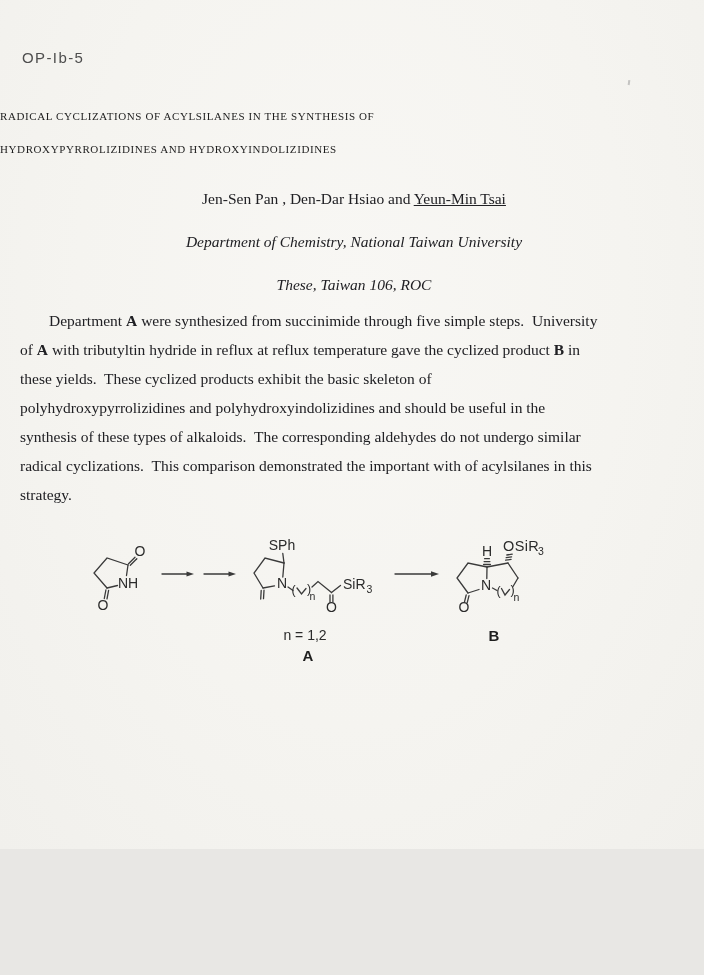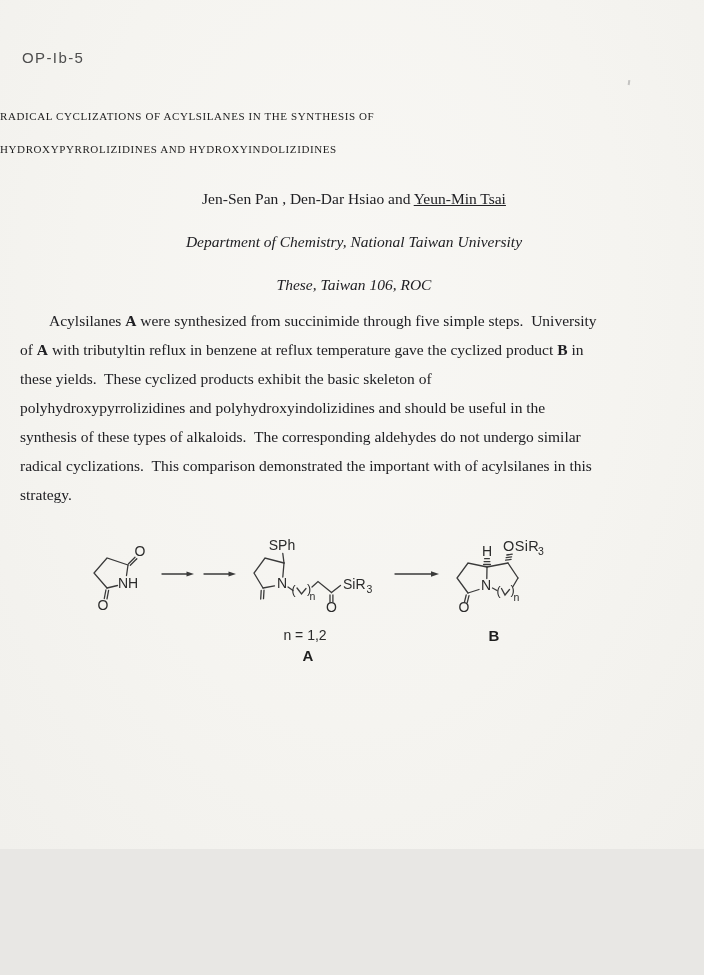--- a/index.html
+++ b/index.html
@@ -58,22 +58,22 @@
     <div>HYDROXYPYRROLIZIDINES AND HYDROXYINDOLIZIDINES</div>
   </div>
 
   <div class="authors-block">
     <div><span>Jen-Sen Pan , Den-Dar Hsiao and </span><span class="underline">Yeun-Min Tsai</span></div>
     <div class="affil">Department of Chemistry, National Taiwan University</div>
     <div class="affil">These, Taiwan 106, ROC</div>
   </div>
 
   <div class="abstract">
-    <div class="line indent"><span>Acylsilanes </span><b>A</b><span> were synthesized from succinimide through five simple steps.  University</span></div>
-    <div class="line"><span>of </span><b>A</b><span> with tributyltin reflux in benzene at reflux temperature gave the cyclized product </span><b>B</b><span> in</span></div>
+    <div class="line indent"><span>Department </span><b>A</b><span> were synthesized from succinimide through five simple steps.  University</span></div>
+    <div class="line"><span>of </span><b>A</b><span> with tributyltin hydride in reflux at reflux temperature gave the cyclized product </span><b>B</b><span> in</span></div>
     <div class="line"><span>these yields.  These cyclized products exhibit the basic skeleton of</span></div>
     <div class="line"><span>polyhydroxypyrrolizidines and polyhydroxyindolizidines and should be useful in the</span></div>
     <div class="line"><span>synthesis of these types of alkaloids.  The corresponding aldehydes do not undergo similar</span></div>
     <div class="line"><span>radical cyclizations.  This comparison demonstrated the important with of acylsilanes in this</span></div>
     <div class="line"><span>strategy.</span></div>
   </div>
 
   <svg class="scheme" width="560" height="150" viewBox="0 0 560 150">
 
     <g>

